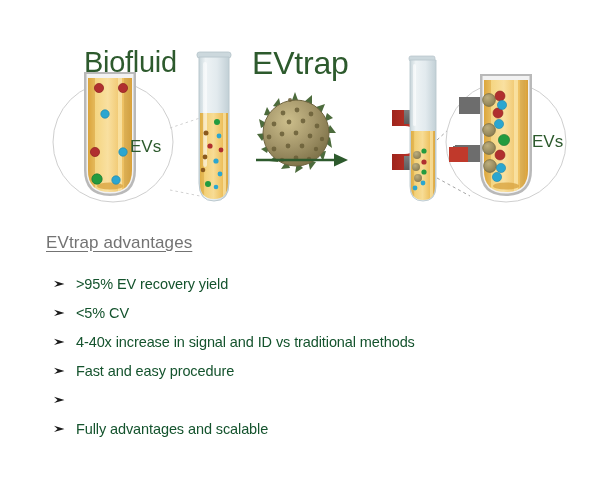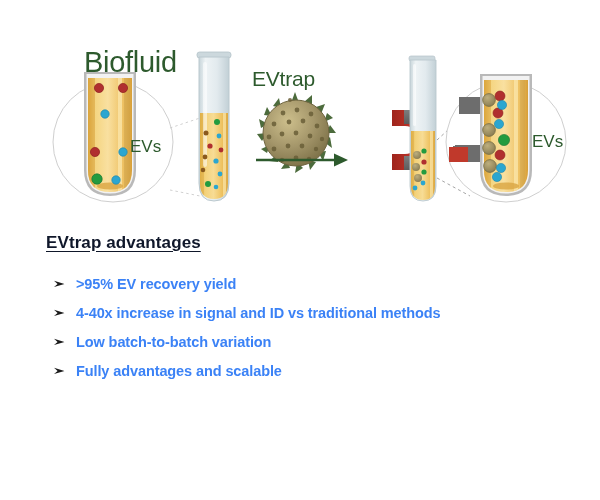--- a/index.html
+++ b/index.html
@@ -42,22 +42,22 @@
     line-height: 1;
   }
   #label-biofluid {
     left: 84px;
     top: 48px;
     font-size: 29px;
     letter-spacing: -0.3px;
   }
   #label-evtrap {
     left: 252px;
-    top: 68px;
-    font-size: 21px;
+    top: 47px;
+    font-size: 32px;
     letter-spacing: -0.2px;
   }
   #label-evs-left {
     left: 130px;
     top: 138px;
     font-size: 17px;
   }
   #label-evs-right {
     left: 532px;
     top: 133px;
@@ -69,23 +69,23 @@
     position: absolute;
     left: 0;
     top: 225px;
     width: 600px;
     height: 275px;
   }
   #advantages-heading {
     position: absolute;
     left: 46px;
     top: 8px;
-    color: #0f172a;
+    color: #737373;
     font-size: 17px;
-    font-weight: bold;
+    font-weight: normal;
     text-decoration: underline;
     text-underline-offset: 3px;
     letter-spacing: 0.1px;
     white-space: nowrap;
   }
   #advantages-list {
     position: absolute;
     left: 0;
     top: 44px;
     width: 600px;
@@ -105,23 +105,23 @@
     left: 53px;
     top: 50%;
     transform: translateY(-50%);
     width: 13px;
     height: 13px;
     color: #1a1a1a;
     display: block;
   }
   .adv-bullet svg { display: block; }
   .adv-text {
-    color: #3b82f6;
+    color: #14532d;
     font-size: 14.5px;
-    font-weight: bold;
+    font-weight: normal;
     letter-spacing: -0.1px;
     white-space: nowrap;
   }
 </style>
 </head>
 <body>
 
 <div id="slide">
 
   <div id="schematic">
@@ -381,29 +381,44 @@
             </svg>
         </span>
         <span class="adv-text">&gt;95% EV recovery yield</span>
       </li>
       <li class="adv-item">
         <span class="adv-bullet">
           <svg viewBox="0 0 13 13" width="13" height="13">
               <path d="M1 3.2 L11.5 6.4 L1 9.6 L4.6 6.4 Z" fill="currentColor"></path>
             </svg>
         </span>
+        <span class="adv-text">&lt;5% CV</span>
+      </li>
+      <li class="adv-item">
+        <span class="adv-bullet">
+          <svg viewBox="0 0 13 13" width="13" height="13">
+              <path d="M1 3.2 L11.5 6.4 L1 9.6 L4.6 6.4 Z" fill="currentColor"></path>
+            </svg>
+        </span>
         <span class="adv-text">4-40x increase in signal and ID vs traditional methods</span>
       </li>
       <li class="adv-item">
         <span class="adv-bullet">
           <svg viewBox="0 0 13 13" width="13" height="13">
               <path d="M1 3.2 L11.5 6.4 L1 9.6 L4.6 6.4 Z" fill="currentColor"></path>
             </svg>
         </span>
-        <span class="adv-text">Low batch-to-batch variation</span>
+        <span class="adv-text">Fast and easy procedure</span>
+      </li>
+      <li class="adv-item">
+        <span class="adv-bullet">
+          <svg viewBox="0 0 13 13" width="13" height="13">
+              <path d="M1 3.2 L11.5 6.4 L1 9.6 L4.6 6.4 Z" fill="currentColor"></path>
+            </svg>
+        </span>
       </li>
       <li class="adv-item">
         <span class="adv-bullet">
           <svg viewBox="0 0 13 13" width="13" height="13">
               <path d="M1 3.2 L11.5 6.4 L1 9.6 L4.6 6.4 Z" fill="currentColor"></path>
             </svg>
         </span>
         <span class="adv-text">Fully advantages and scalable</span>
       </li>
     </ul>

